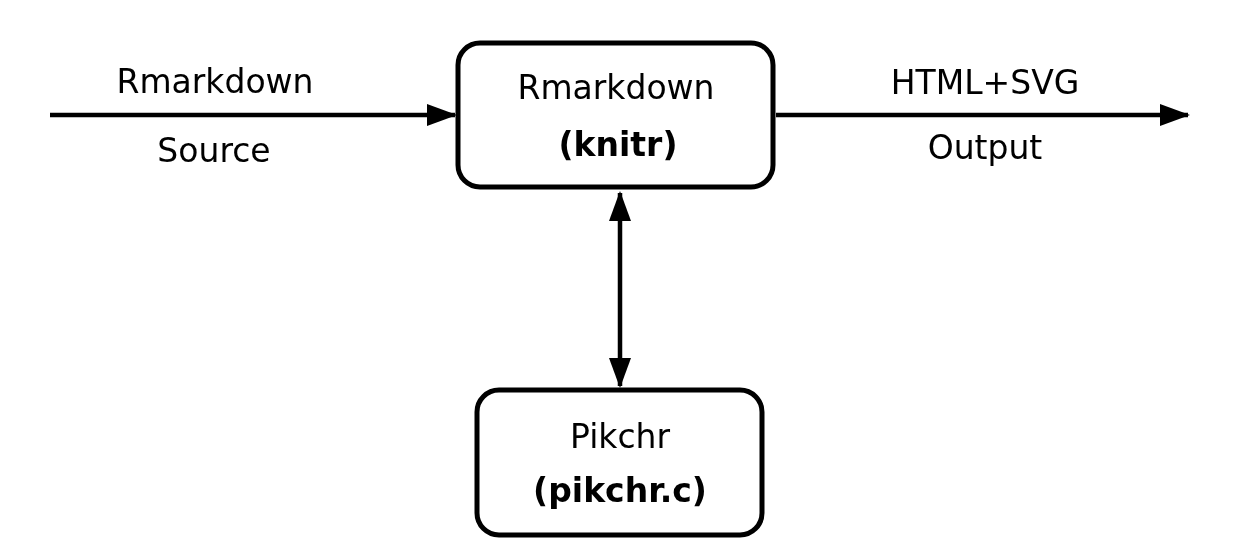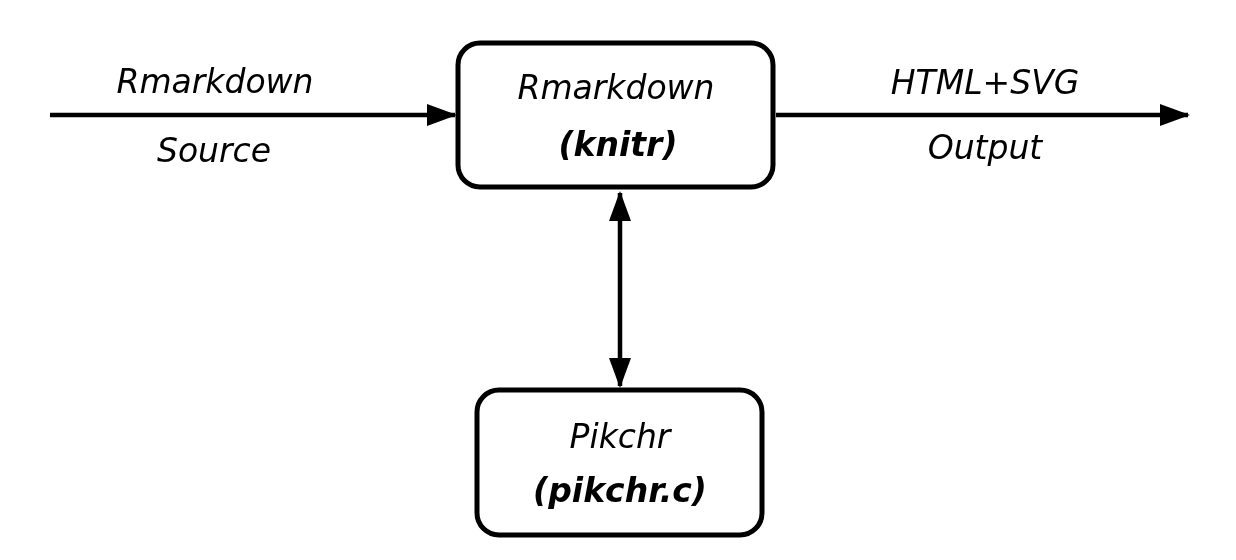--- a/index.html
+++ b/index.html
@@ -7,21 +7,20 @@
     padding: 0;
     background: var(--bg, #ffffff);
   }
   .canvas {
     position: relative;
     width: 1236px;
     height: 560px;
     background: var(--bg, #ffffff);
     overflow: hidden;
     font-family: "DejaVu Sans", "Liberation Sans", sans-serif;
-    font-style: italic;
   }
   svg { display: block; }
   .edge {
     stroke: var(--stroke, #000000);
     stroke-width: 4.5;
     fill: none;
   }
   .node {
     stroke: var(--stroke, #000000);
     stroke-width: 5;

